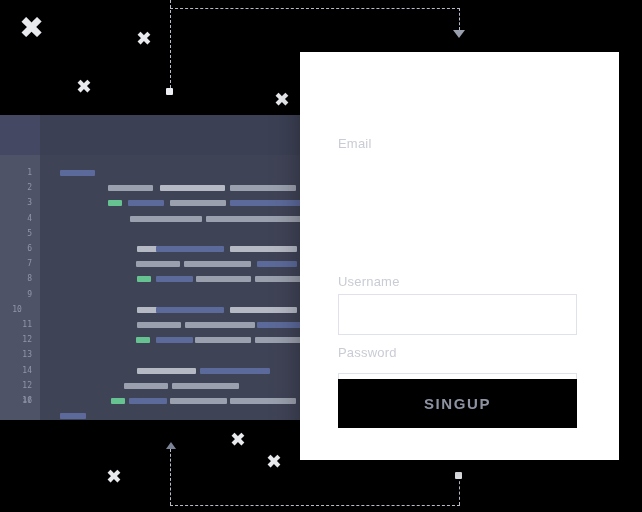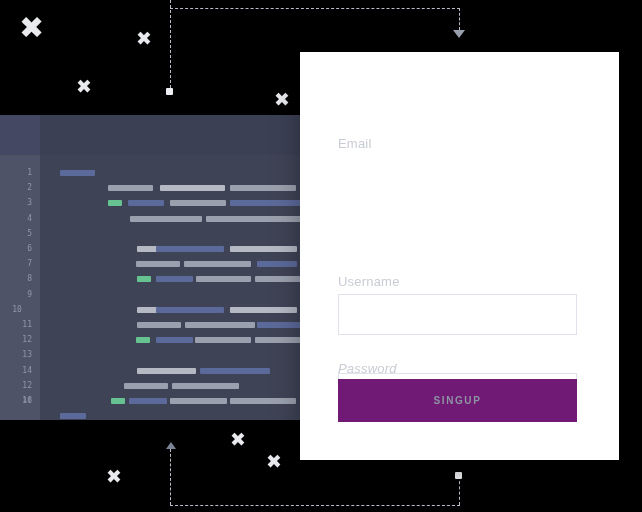--- a/index.html
+++ b/index.html
@@ -46,22 +46,22 @@
   .field-box{position:absolute;left:38px;width:239px;height:41px;
              border:1px solid #dfe2ea;background:#fff;box-sizing:border-box;}
   .field-box.error{border-color:#ef5c6e;}
   .field-value{position:absolute;left:14px;top:11px;font-size:14px;color:#ef5c6e;}
   #clear-icon{position:absolute;right:12px;top:12px;width:16px;height:16px;border-radius:50%;
               background:#ef5c6e;color:#fff;font-size:9px;line-height:16px;text-align:center;
               font-family:"DejaVu Sans",sans-serif;cursor:pointer;}
   #error-banner{position:absolute;left:38px;top:161px;width:239px;height:44px;
                 background:#ef5c6e;box-sizing:border-box;}
   #error-text{position:absolute;left:14px;top:14px;font-size:13.5px;color:#ffffff;font-weight:600;}
-  #signup-btn{position:absolute;left:38px;top:327px;width:239px;height:43px;
-              background:#701a75;border:none;color:#8d93a3;font-size:10px;font-weight:700;
+  #signup-btn{position:absolute;left:38px;top:327px;width:239px;height:49px;
+              background:#000000;border:none;color:#8d93a3;font-size:15px;font-weight:700;
               letter-spacing:1.6px;cursor:pointer;font-family:"Liberation Sans",sans-serif;}
 </style>
 </head>
 <body>
 
 <div id="stage">
 
   <div id="crosses">
       <div class="cross" style="left: 19px; top: 13px; font-size: 30px;">✖</div>
       <div class="cross" style="left: 136px; top: 29px; font-size: 19px;">✖</div>
@@ -183,19 +183,19 @@
 
   <div id="card">
 
     <div class="field-label" style="top:84px;">Email</div>
 
 
 
     <div class="field-label" style="top:222px;">Username</div>
     <div class="field-box" style="top:242px;"></div>
 
-    <div class="field-label" style="top:309px;font-style:italic;">Password</div>
+    <div class="field-label" style="top:293px;">Password</div>
     <div class="field-box" style="top:321px;"></div>
 
     <button id="signup-btn">SINGUP</button>
   </div>
 
 </div>
 
 </body></html>

